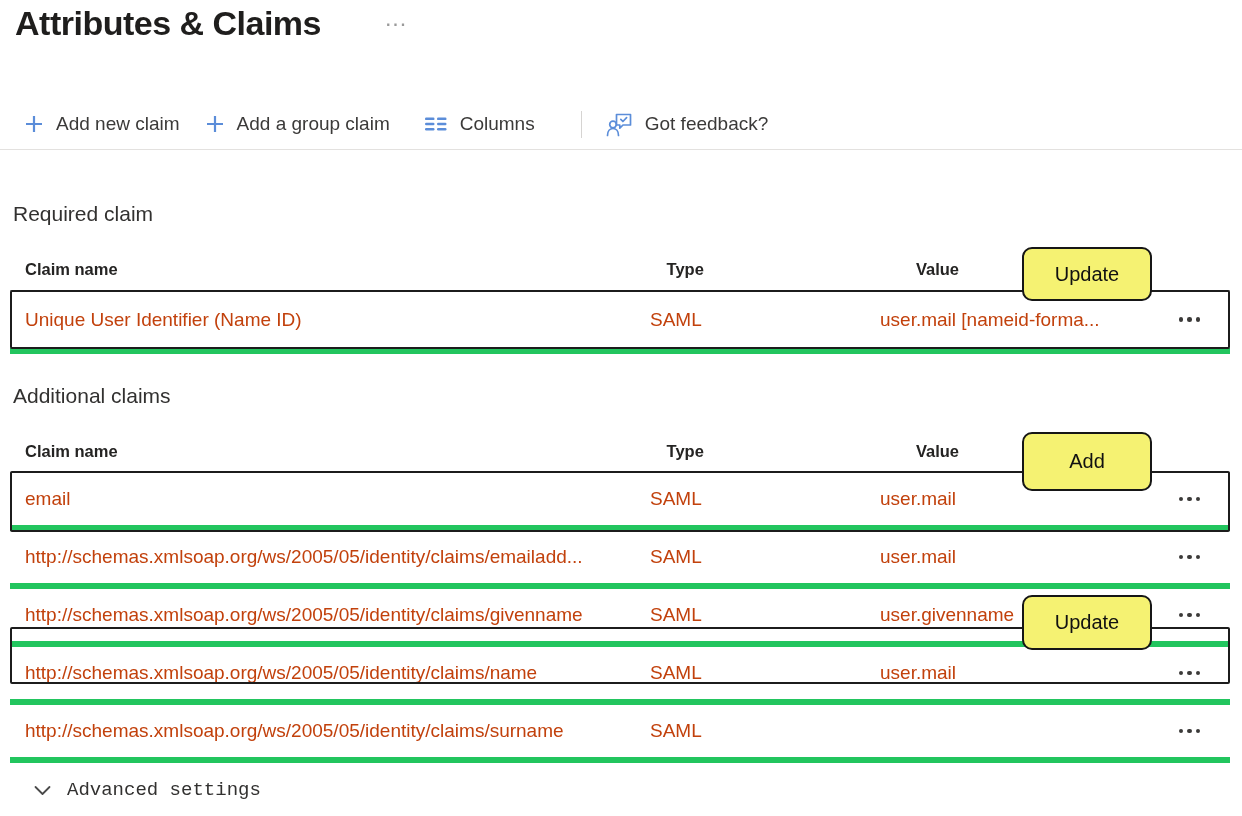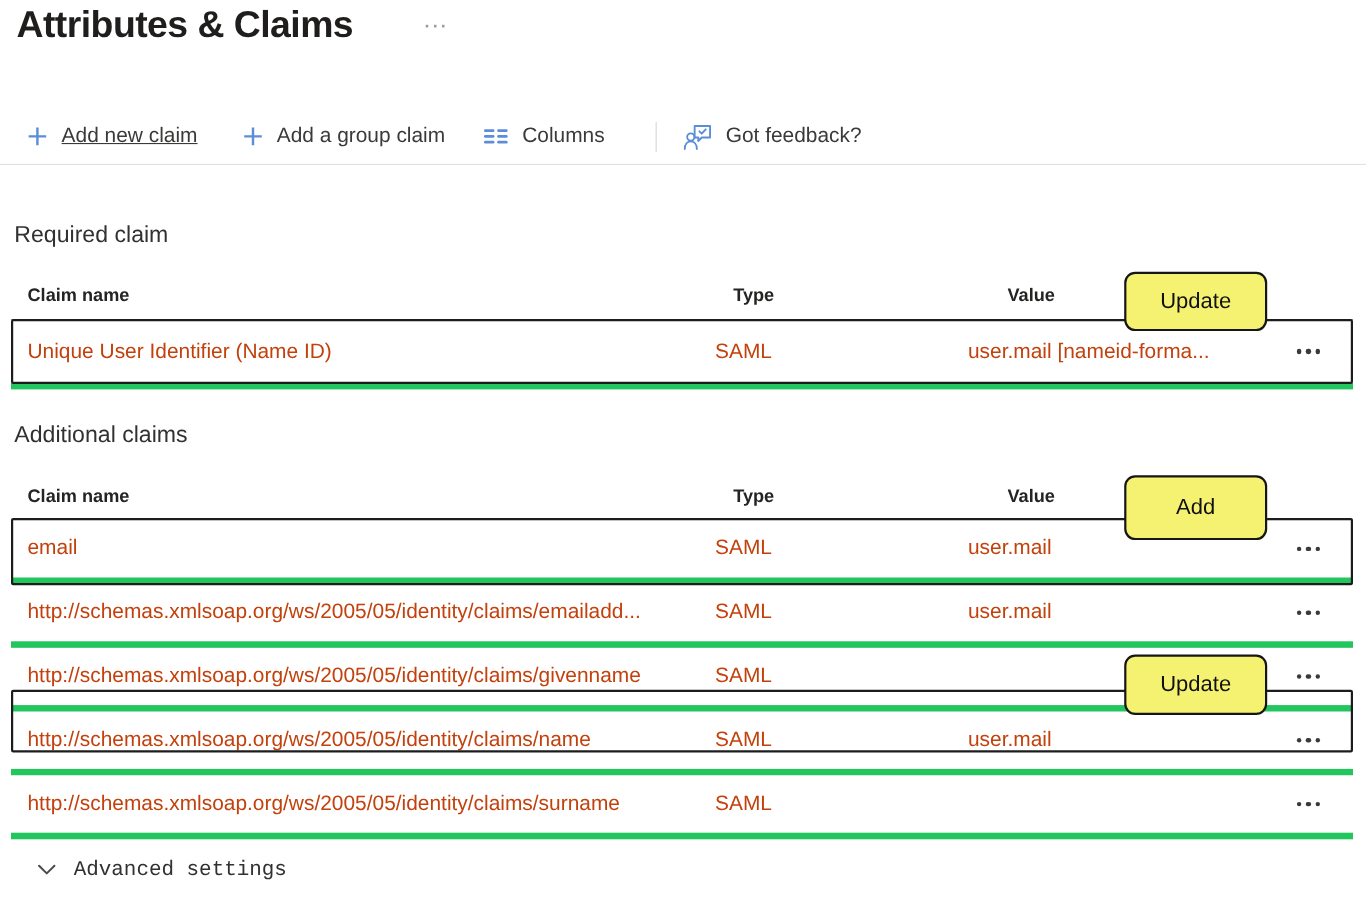--- a/index.html
+++ b/index.html
@@ -54,21 +54,21 @@
 </style>
 </head>
 <body>
 
 <div class="page">
 
   <div class="page-title">Attributes &amp; Claims</div>
   <div class="title-dots">···</div>
 
   <div class="toolbar">
-    <div class="tb-btn" style="margin-right:40px;text-decoration:underline;">
+    <div class="tb-btn" style="margin-right:25px;">
       <span class="ic">
         <svg width="20" height="20" viewBox="0 0 20 20">
             <path d="M10 2 V18 M2 10 H18" stroke="#5b8dd9" stroke-width="2.2" fill="none"></path>
           </svg>
       </span>
       <span>Add new claim</span>
     </div>
     <div class="tb-btn" style="margin-right:34px;">
       <span class="ic">
         <svg width="20" height="20" viewBox="0 0 20 20">
@@ -162,20 +162,21 @@
             <div class="dots">
               <i></i>
               <i></i>
               <i></i>
             </div>
           </div>
         </div>
         <div class="trow">
           <div class="c1">http://schemas.xmlsoap.org/ws/2005/05/identity/claims/givenname</div>
           <div class="c2">SAML</div>
+          <div class="c3">user.givenname</div>
           <div class="c4">
             <div class="dots">
               <i></i>
               <i></i>
               <i></i>
             </div>
           </div>
         </div>
         <div class="trow">
           <div class="c1">http://schemas.xmlsoap.org/ws/2005/05/identity/claims/name</div>

